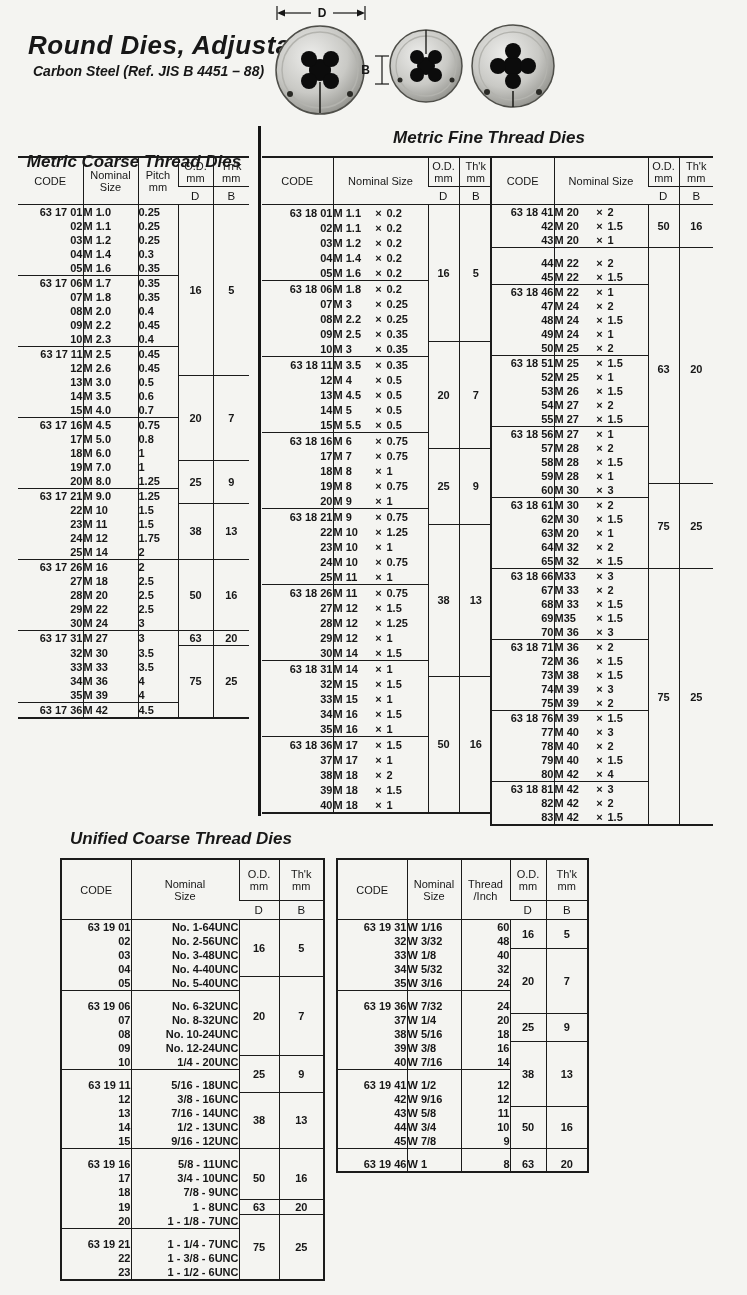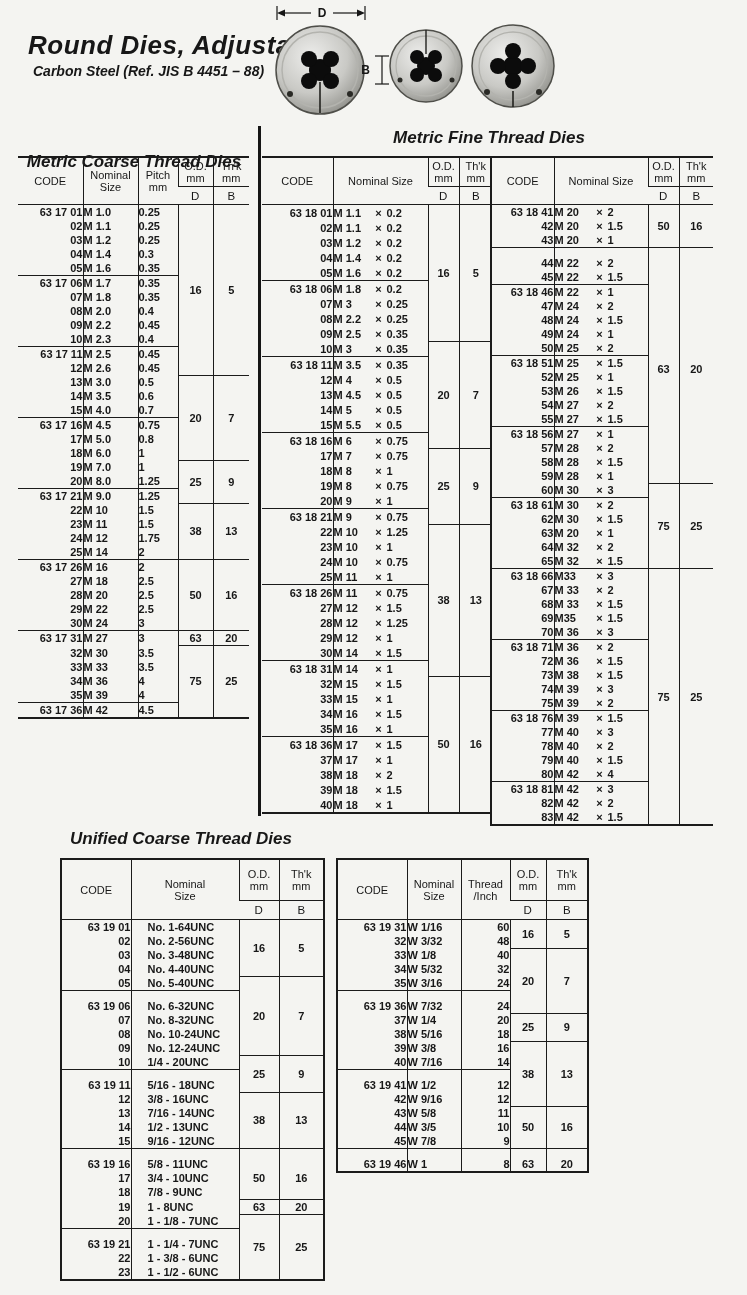--- a/index.html
+++ b/index.html
@@ -43,21 +43,21 @@
   .finer td{height:14px;}
   .bottom td{height:14px;}
   td.col-code{text-align:right;padding-right:5px;white-space:nowrap;}
   td.col-size{text-align:left;padding-left:7px;white-space:nowrap;}
   td.col-pitch{text-align:left;padding-left:6px;}
   td.col-tpi{text-align:right;padding-right:15px;}
   td.col-d,td.col-b{text-align:center;}
   td.odc{border-top:1px solid #1b1b1b;}
   tr.rule>td{border-top:1px solid #1b1b1b;}
   tr.gap>td{padding-top:8px;}
-  .unified td.col-size{text-align:left;padding-left:16px;}
+  .unified td.col-size{text-align:right;padding-left:16px;}
   .szrow{display:flex;align-items:center;}
   .szrow .m{width:37px;text-align:left;}
   .szrow .x{width:16px;text-align:center;}
   .szrow .p{text-align:left;}
   
   #dies{left:263px;top:4px;}
 </style>
 </head>
 <body>
 
@@ -1492,21 +1492,21 @@
           </tr>
           <tr>
             <td class="col-code">43</td>
             <td class="col-size">W 5/8</td>
             <td class="col-tpi">11</td>
             <td class="col-d odc" rowspan="3">50</td>
             <td class="col-b odc" rowspan="3">16</td>
           </tr>
           <tr>
             <td class="col-code">44</td>
-            <td class="col-size">W 3/5</td>
+            <td class="col-size">W 3/4</td>
             <td class="col-tpi">10</td>
           </tr>
           <tr>
             <td class="col-code">45</td>
             <td class="col-size">W 7/8</td>
             <td class="col-tpi">9</td>
           </tr>
           <tr class="rule gap">
             <td class="col-code">63 19 46</td>
             <td class="col-size">W  1</td>

